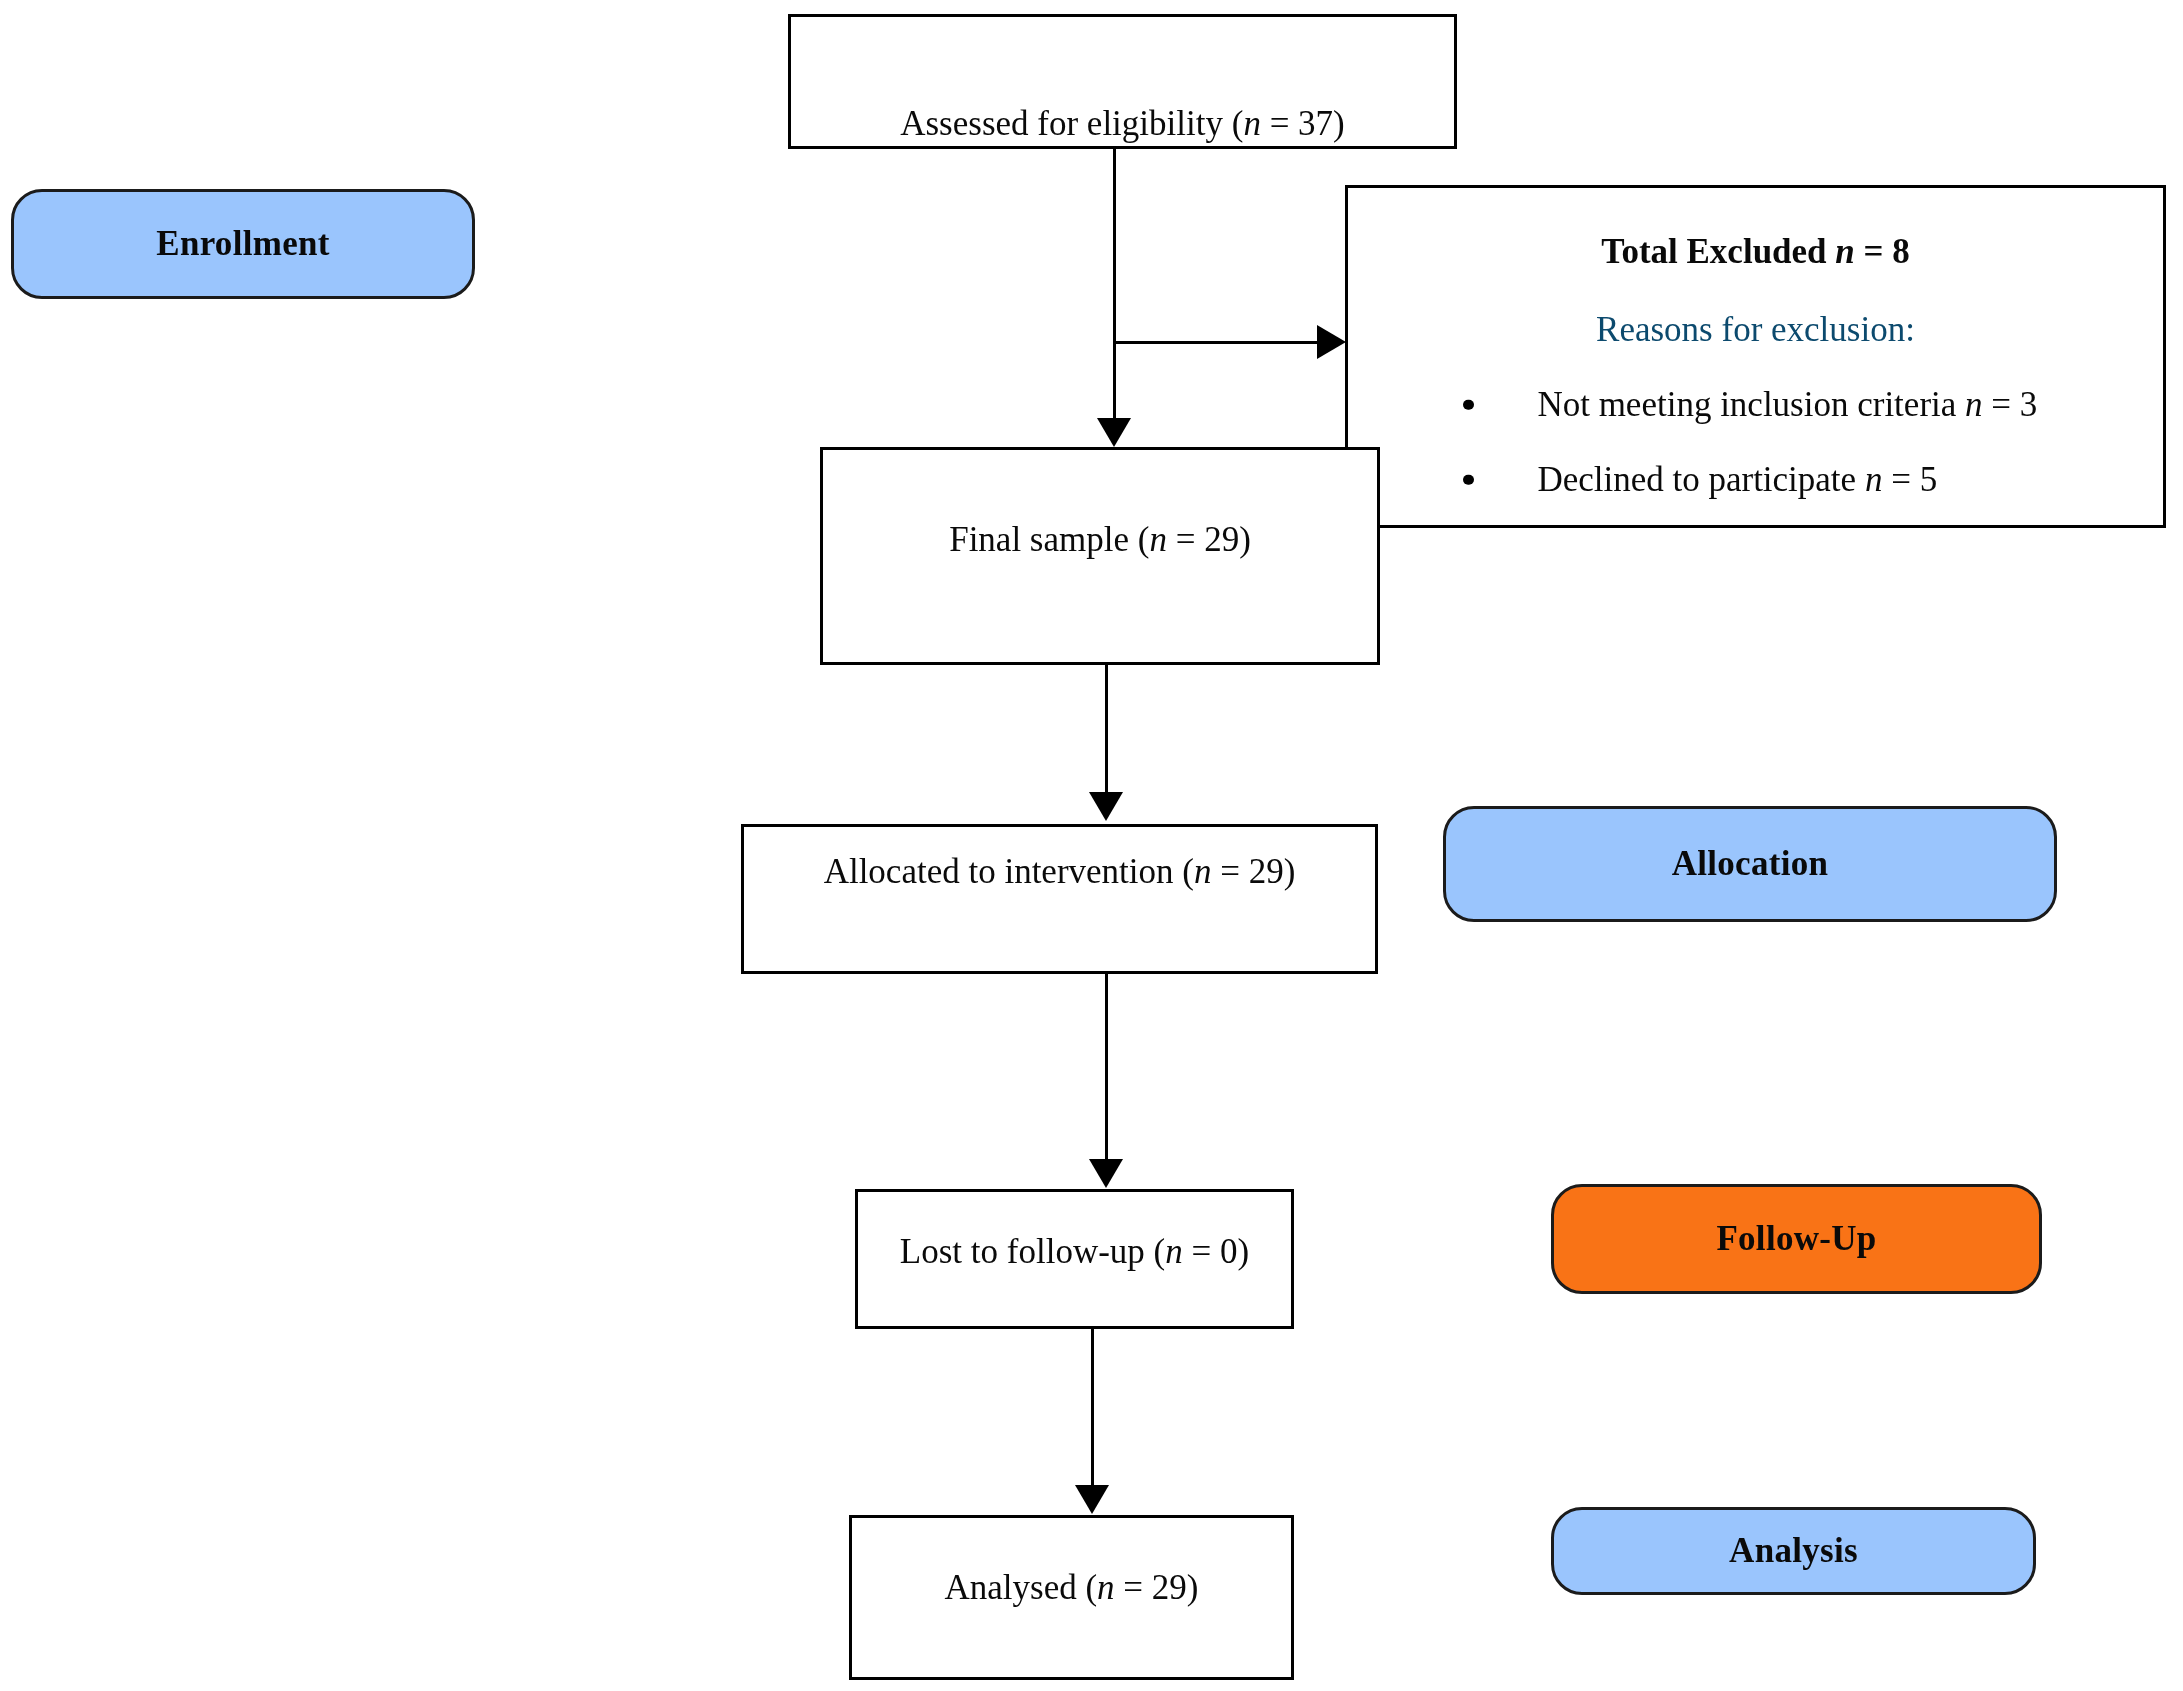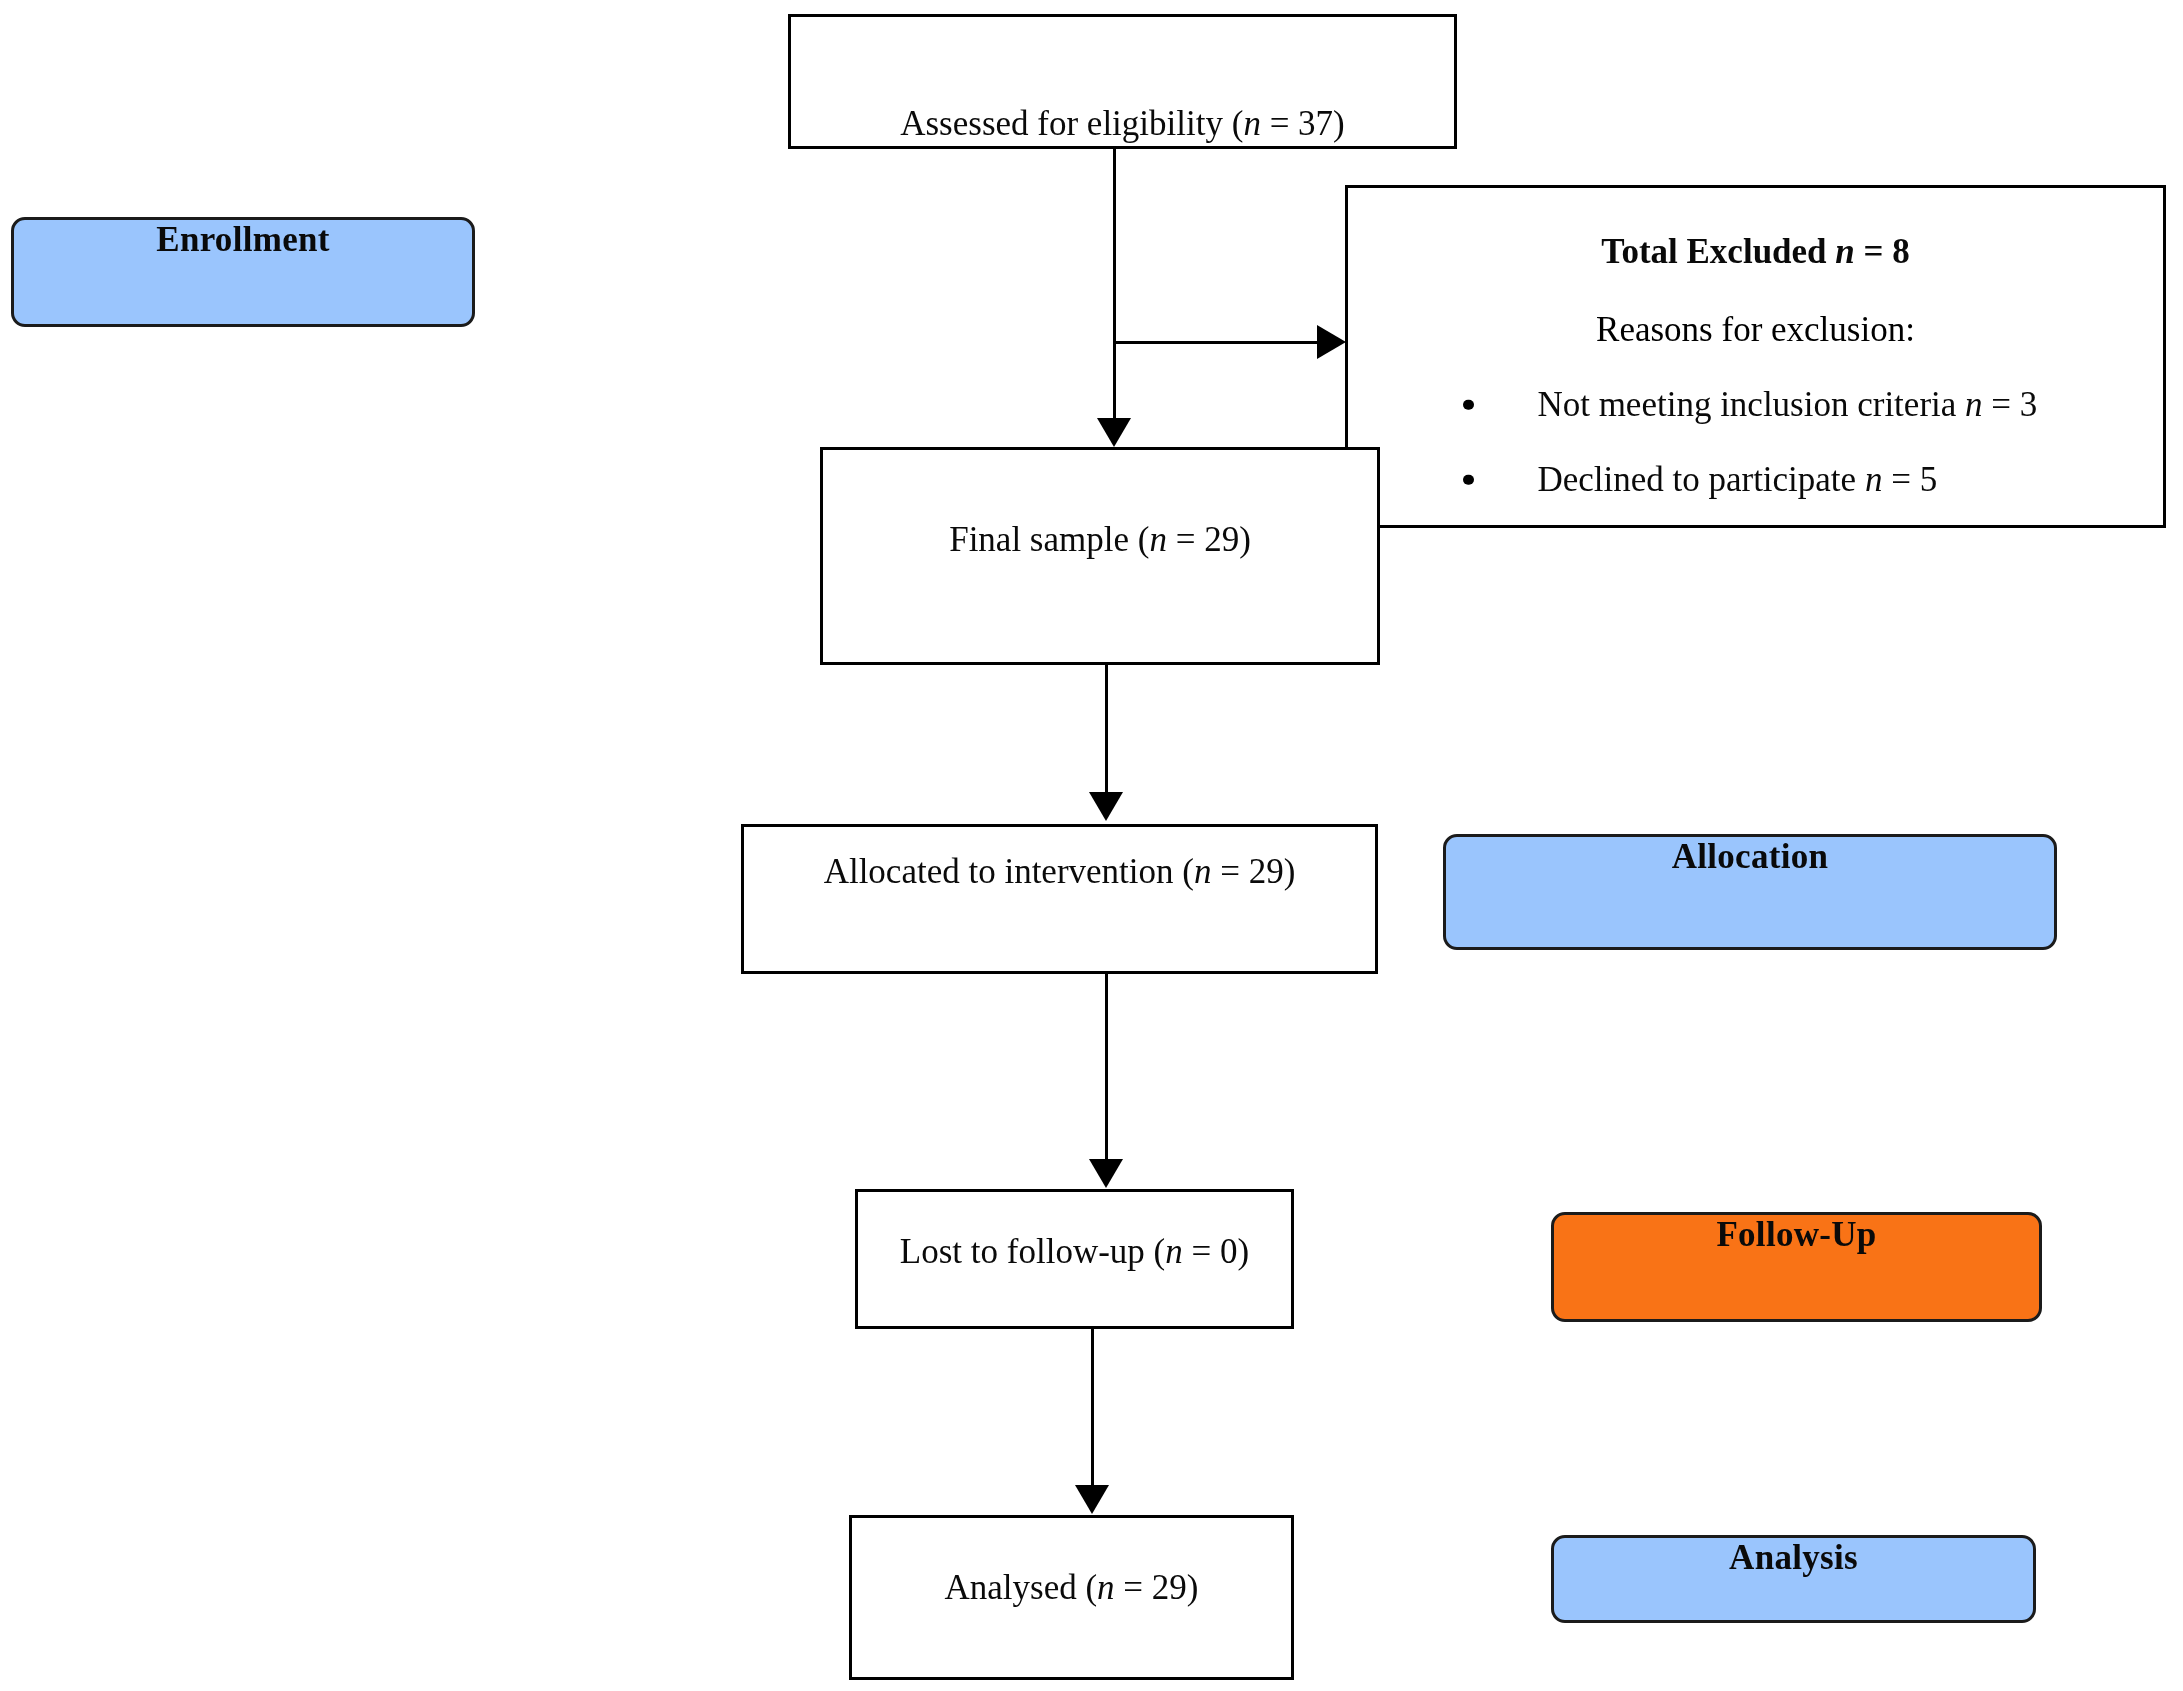--- a/index.html
+++ b/index.html
@@ -33,26 +33,25 @@
     color: #0a0a0a;
     white-space: nowrap;
     text-align: center;
   }
 
   
   .stage-badge {
     position: absolute;
     box-sizing: border-box;
     border: 3.7px solid #1b1b1b;
-    border-radius: 14px;
+    border-radius: 31px;
     display: flex;
-    align-items: flex-start;
+    align-items: center;
     justify-content: center;
     color: #0a0a0a;
-    margin-top: 28px;
   }
   .stage-badge .badge-text {
     font-size: 35px;
     font-weight: bold;
     letter-spacing: 0.3px;
     white-space: nowrap;
   }
 
   
   .excl-inner {
@@ -64,21 +63,21 @@
   .excl-title {
     text-align: center;
     font-size: 35px;
     font-weight: bold;
     color: #0a0a0a;
     white-space: nowrap;
   }
   .excl-sub {
     text-align: center;
     font-size: 35px;
-    color: #000000;
+    color: #0c4a6e;
     margin-top: 38px;
     white-space: nowrap;
   }
   .excl-list {
     margin: 35px 0 0 0;
     padding: 0;
     list-style: none;
   }
   .excl-list li {
     position: relative;

